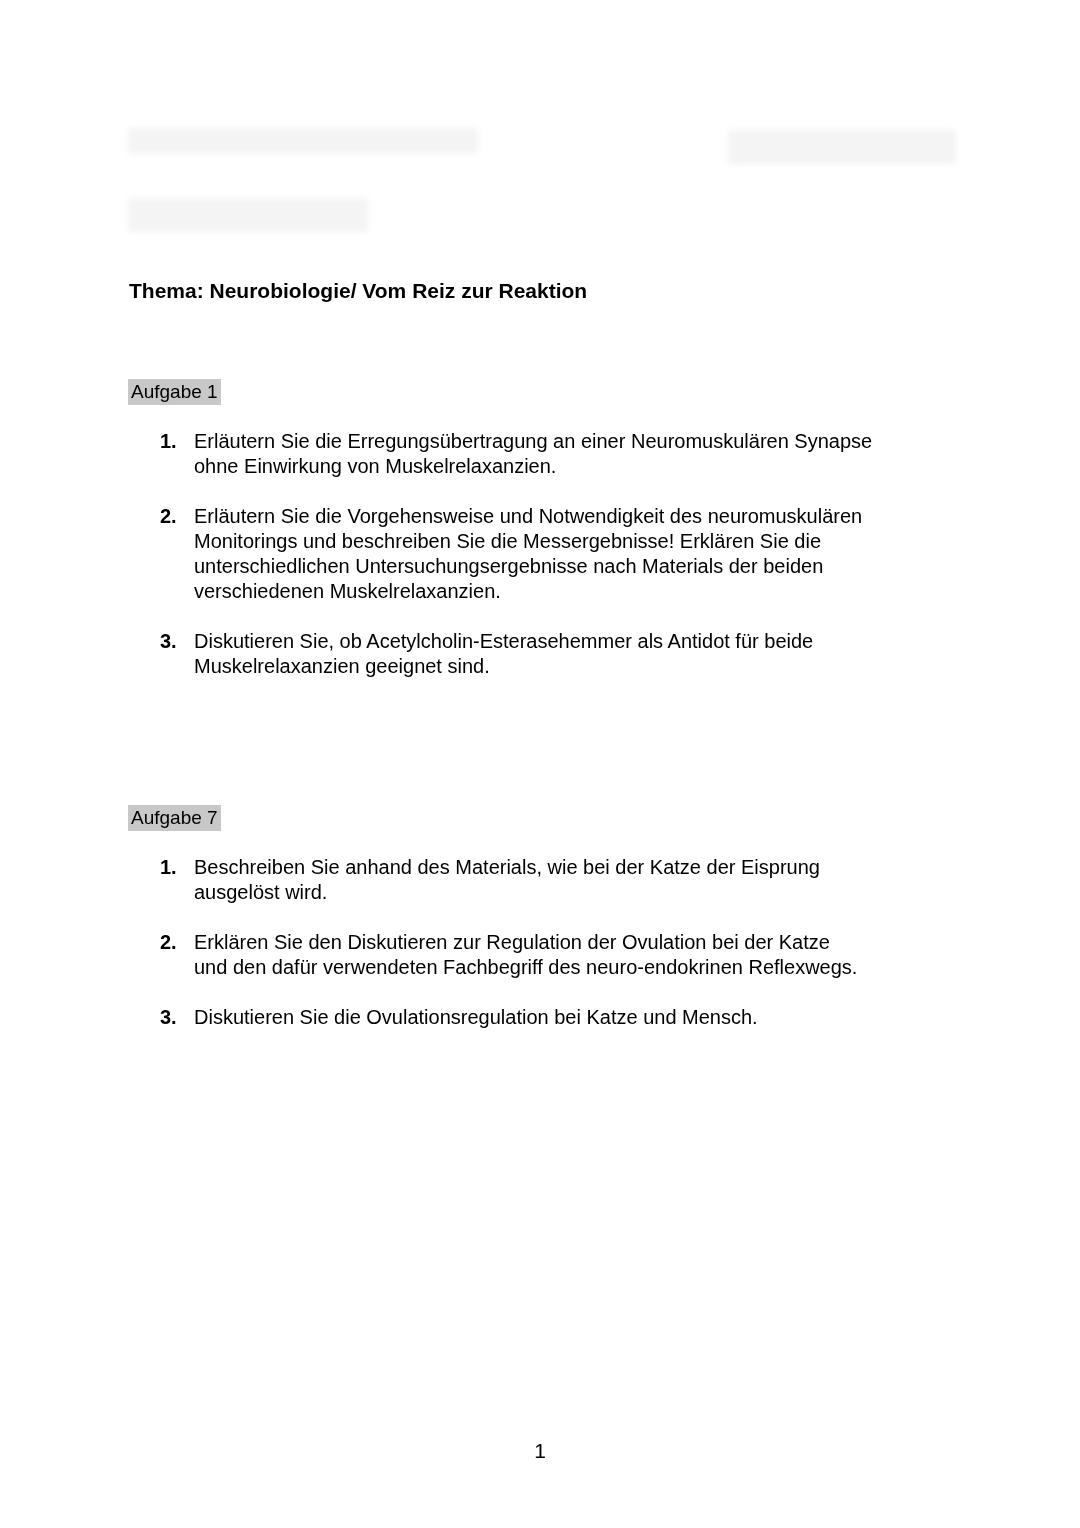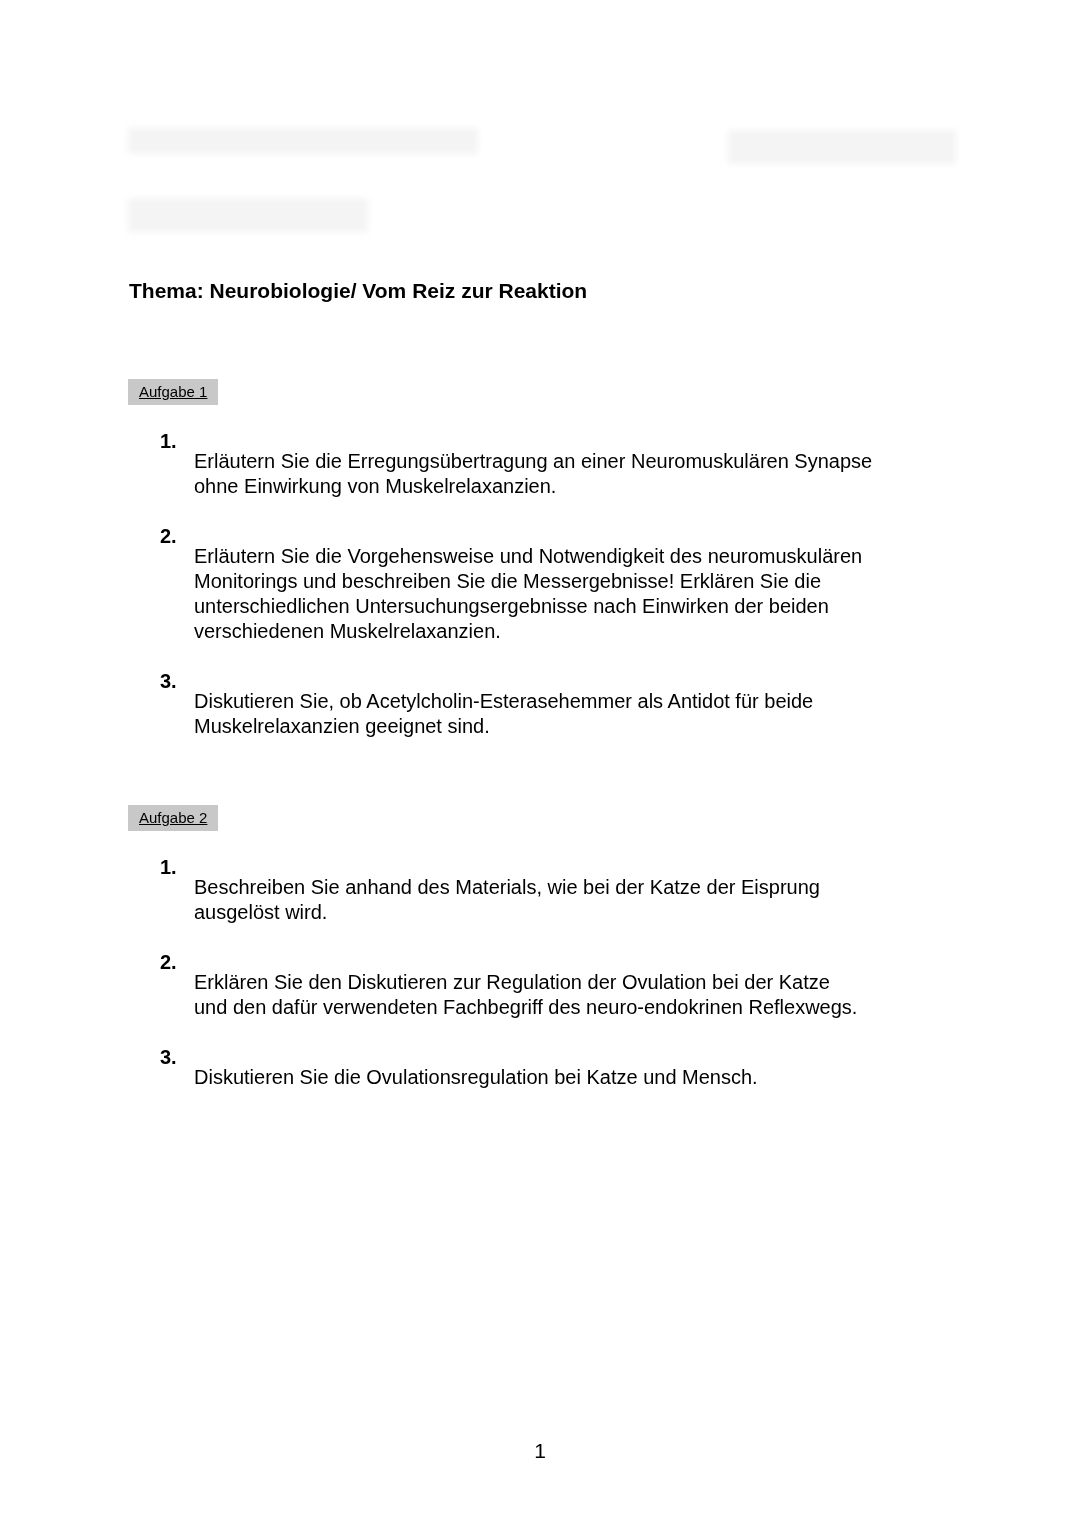--- a/index.html
+++ b/index.html
@@ -37,25 +37,24 @@
       position: absolute;
       left: 129px;
       top: 279px;
       font-size: 21px;
       font-weight: bold;
       letter-spacing: 0px;
     }
     .section-label {
       position: absolute;
       left: 128px;
-      font-size: 15px;
+      font-size: 19px;
       background: #c8c8c8;
-      padding: 0 11px;
+      padding: 0 3px;
       line-height: 26px;
-      text-decoration: underline;
     }
     .section-label.s1 { top: 379px; }
     .section-label.s2 { top: 805px; }
 
     .task-list {
       position: absolute;
       left: 160px;
       width: 800px;
       margin: 0;
       padding: 0;
@@ -70,21 +69,20 @@
       margin-bottom: 25px;
     }
     .task-num {
       width: 34px;
       flex: 0 0 34px;
       font-weight: bold;
     }
     .task-text {
       flex: 1;
       white-space: pre-line;
-      margin-top: 20px;
     }
     .page-number {
       position: absolute;
       left: 0;
       width: 1080px;
       top: 1439px;
       text-align: center;
       font-size: 21px;
     }
   </style>
@@ -103,31 +101,31 @@
   <ol class="task-list t1">
     <li class="task">
       <span class="task-num">1.</span>
       <span class="task-text">Erläutern Sie die Erregungsübertragung an einer Neuromuskulären Synapse
 ohne Einwirkung von Muskelrelaxanzien.</span>
     </li>
     <li class="task">
       <span class="task-num">2.</span>
       <span class="task-text">Erläutern Sie die Vorgehensweise und Notwendigkeit des neuromuskulären
 Monitorings und beschreiben Sie die Messergebnisse! Erklären Sie die
-unterschiedlichen Untersuchungsergebnisse nach Einwirken der beiden
+unterschiedlichen Untersuchungsergebnisse nach Materials der beiden
 verschiedenen Muskelrelaxanzien.</span>
     </li>
     <li class="task">
       <span class="task-num">3.</span>
       <span class="task-text">Diskutieren Sie, ob Acetylcholin-Esterasehemmer als Antidot für beide
 Muskelrelaxanzien geeignet sind.</span>
     </li>
   </ol>
 
-  <div class="section-label s2" style="background: rgb(200, 200, 200);">Aufgabe 2</div>
+  <div class="section-label s2" style="background: rgb(200, 200, 200);">Aufgabe 7</div>
   <ol class="task-list t2">
     <li class="task">
       <span class="task-num">1.</span>
       <span class="task-text">Beschreiben Sie anhand des Materials, wie bei der Katze der Eisprung
 ausgelöst wird.</span>
     </li>
     <li class="task">
       <span class="task-num">2.</span>
       <span class="task-text">Erklären Sie den Diskutieren zur Regulation der Ovulation bei der Katze
 und den dafür verwendeten Fachbegriff des neuro-endokrinen Reflexwegs.</span>

